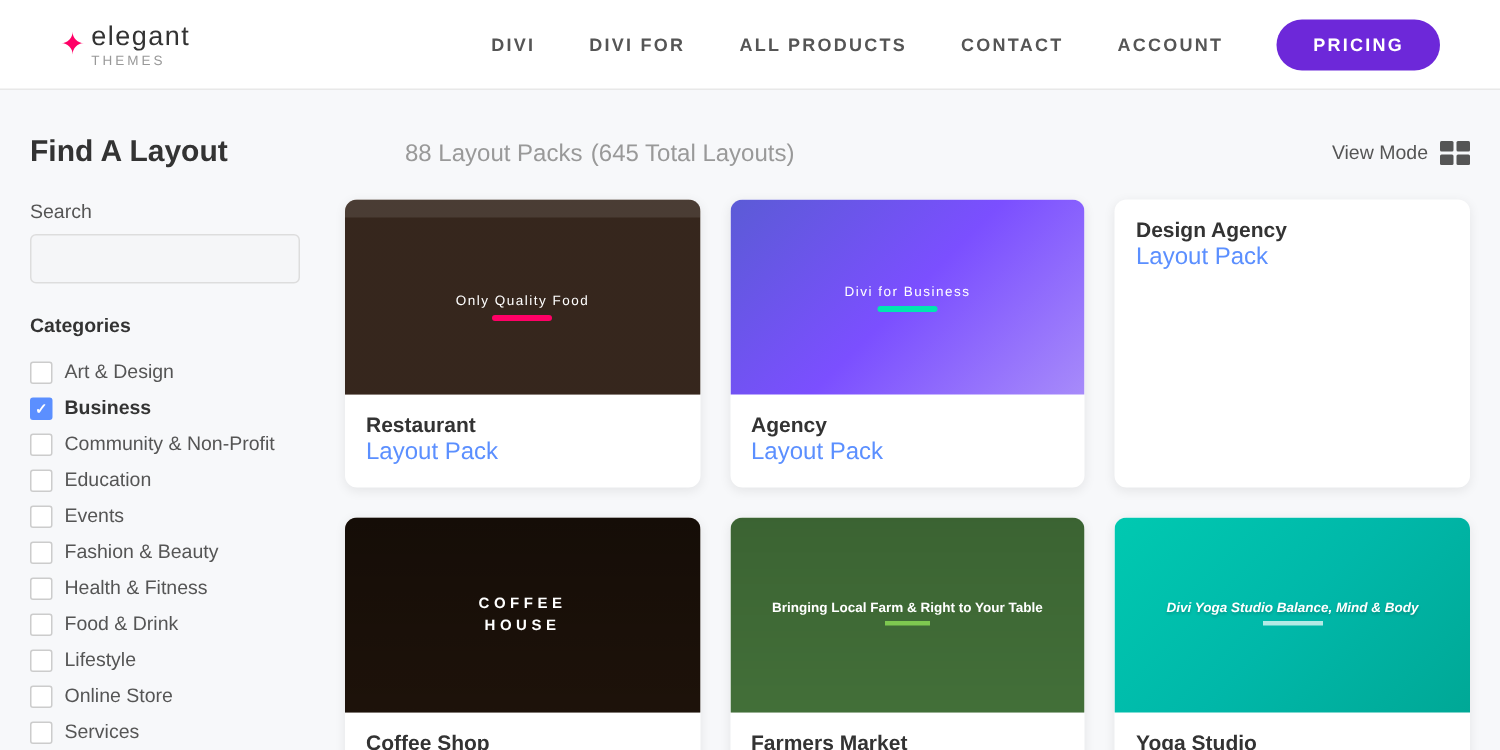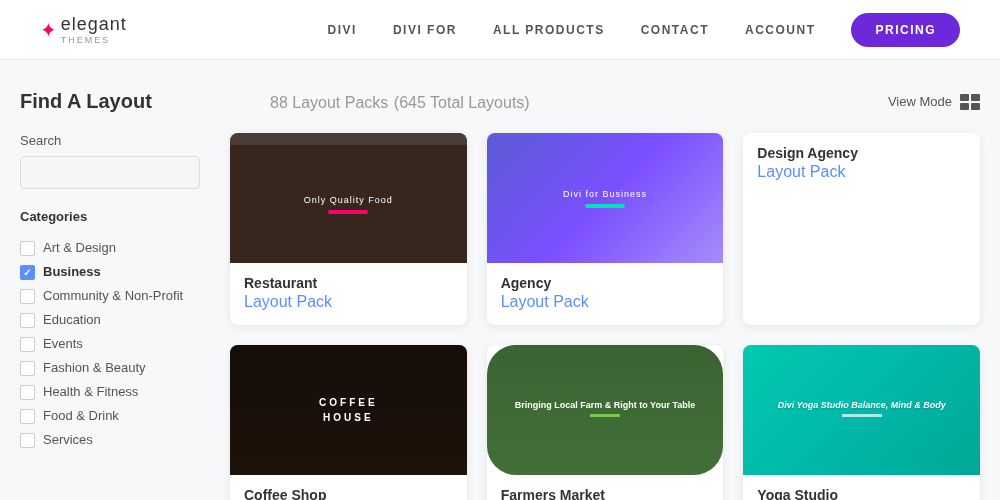--- a/index.html
+++ b/index.html
@@ -243,21 +243,20 @@
       font-weight: 700;
       letter-spacing: 2px;
     }
     .img-farmers {
       background: linear-gradient(rgba(0,0,0,0.2), rgba(0,0,0,0.1)), #4a7c3f;
       display: flex;
       align-items: center;
       justify-content: center;
       color: #fff;
       font-size: 11px;
-      border-radius: 29px;
     }
     .img-yoga {
       background: linear-gradient(135deg, #00c9b1 0%, #00b8a9 50%, #00a896 100%);
       display: flex;
       align-items: center;
       justify-content: center;
       color: #fff;
       font-size: 11px;
       font-style: italic;
     }
@@ -332,20 +331,28 @@
       <div class="category-checkbox"></div>
       <span>Fashion &amp; Beauty</span>
     </div>
     <div class="category-item">
       <div class="category-checkbox"></div>
       <span>Health &amp; Fitness</span>
     </div>
     <div class="category-item">
       <div class="category-checkbox"></div>
       <span>Food &amp; Drink</span>
+    </div>
+    <div class="category-item">
+      <div class="category-checkbox"></div>
+      <span>Lifestyle</span>
+    </div>
+    <div class="category-item">
+      <div class="category-checkbox"></div>
+      <span>Online Store</span>
     </div>
     <div class="category-item">
       <div class="category-checkbox"></div>
       <span>Services</span>
     </div>
     
   </aside>
 
   <main class="content">
     <div class="content-header">

